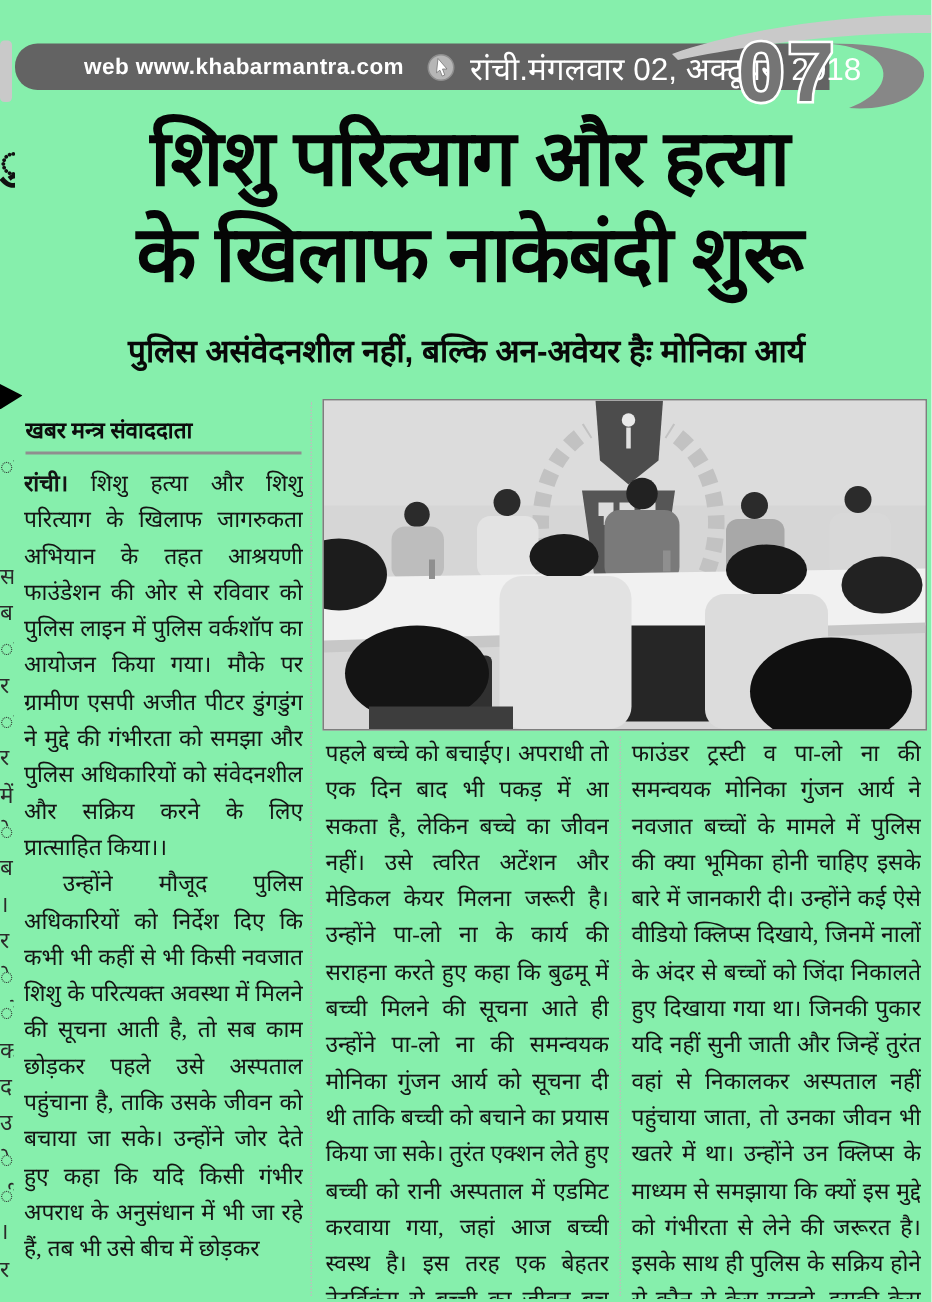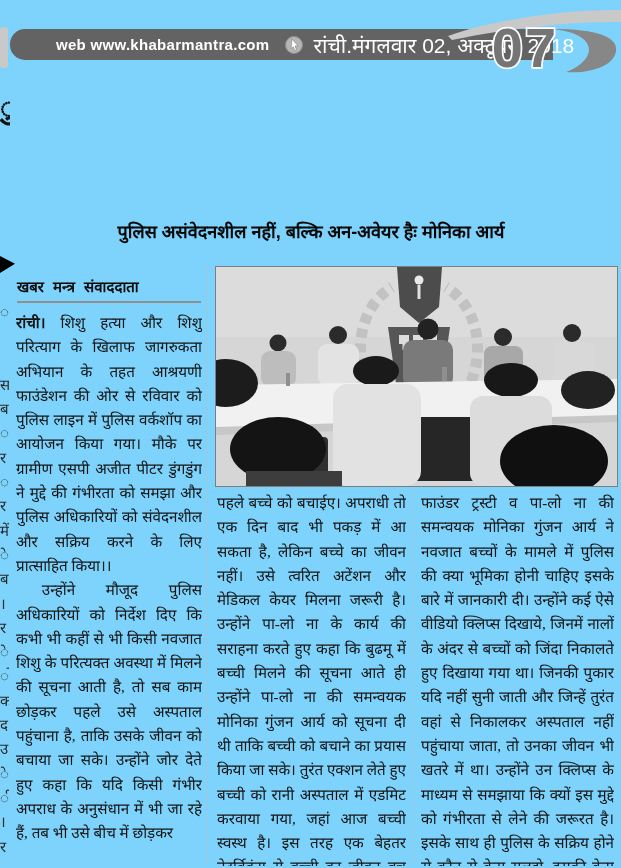--- a/index.html
+++ b/index.html
@@ -1,36 +1,36 @@
 <!DOCTYPE html>
 <html><head>
 <meta charset="utf-8">
 <style>
   html,body{margin:0;padding:0;background:#ffffff;}
-  .page{position:relative;width:621px;height:868px;background:#7dd3fc;overflow:hidden;
+  .page{position:relative;width:621px;height:868px;background:#86efac;overflow:hidden;
         font-family:"Liberation Serif",serif;color:#141414;}
 
   
   .hdr-sliver{position:absolute;left:0;top:27px;width:8px;height:41px;background:#c9c9c9;border-radius:3px;}
   .hdr-bar{position:absolute;left:10px;top:29px;width:543px;height:31px;background:#636363;
            border-radius:15px 0 0 15px;display:flex;align-items:center;}
   .hdr-site{font-family:"Liberation Sans",sans-serif;font-weight:bold;color:#ffffff;
             font-size:15px;margin-left:46px;letter-spacing:.3px;white-space:nowrap;}
   .hdr-icon{margin-left:15px;display:flex;align-items:center;}
   .hdr-date{color:#ffffff;font-size:21px;margin-left:9px;font-family:"Liberation Sans",sans-serif;white-space:nowrap;}
   .hdr-flourish{position:absolute;left:448px;top:4px;width:173px;height:78px;}
 
   
   .headline{position:absolute;left:12px;top:74px;width:602px;text-align:center;
             font-family:"Liberation Sans",sans-serif;font-weight:bold;font-size:52px;
             line-height:64px;color:#050505;letter-spacing:-1px;}
   .subheadline{position:absolute;left:10px;top:219px;width:602px;text-align:center;
-            font-family:"Liberation Sans",sans-serif;font-weight:bold;font-size:18px;color:#080808;}
+            font-family:"Liberation Sans",sans-serif;font-weight:bold;font-size:21px;color:#080808;}
   .byline{position:absolute;left:17px;top:276px;width:186px;
-            font-family:Liberation Mono, monospace;font-weight:bold;font-size:15px;color:#0c0c0c;}
+            font-family:Liberation Serif, serif;font-weight:bold;font-size:15px;color:#0c0c0c;}
   .byline-rule{position:absolute;left:17px;top:301px;width:184px;height:2px;background:#8f8f8f;}
 
   
   .photo{position:absolute;left:215px;top:266px;width:403px;height:221px;
          border:1px solid #7e7e7e;box-sizing:border-box;background:#d6d6d6;overflow:hidden;}
 
   
   .col{position:absolute;font-size:15.2px;line-height:24.3px;text-align:justify;color:#141414;overflow:hidden;}
   .col1{left:16px;top:311px;width:186px;height:553px;}
   .col2{left:217px;top:491px;width:189px;height:375px;}
@@ -66,20 +66,24 @@
       </svg>
     </span>
     <span class="hdr-date">रांची.मंगलवार 02, अक्टूबर. 2018</span>
   </div>
   <svg class="hdr-flourish" viewBox="0 0 173 78">
     <path d="M0,32 C44,16 118,5 173,6 L173,18 C120,17 50,26 4,36 Z" fill="#c9c9c9"></path>
     <path d="M104,25 C150,25 170,33 168,47 C166,62 142,70 118,68 C140,60 148,44 134,34 C126,28 114,26 104,25 Z" fill="#878787"></path>
     <text x="77" y="63" text-anchor="middle" font-family="'Liberation Sans',sans-serif" font-size="56" font-weight="bold" fill="#757575" stroke="#ffffff" stroke-width="3.4" paint-order="stroke" letter-spacing="2">07</text>
   </svg>
 
+  <div class="headline">
+    <div>शिशु परित्याग और हत्या</div>
+    <div>के खिलाफ नाकेबंदी शुरू</div>
+  </div>
 
   <div class="subheadline">पुलिस असंवेदनशील नहीं, बल्कि अन-अवेयर हैः मोनिका आर्य</div>
 
   <div class="byline">खबर मन्त्र संवाददाता</div>
   <div class="byline-rule"></div>
 
   <div class="photo">
     <svg width="401" height="219" viewBox="0 0 401 219">
       <rect x="0" y="0" width="401" height="219" fill="#d6d6d6"></rect>
       <rect x="0" y="0" width="401" height="70" fill="#dcdcdc"></rect>

